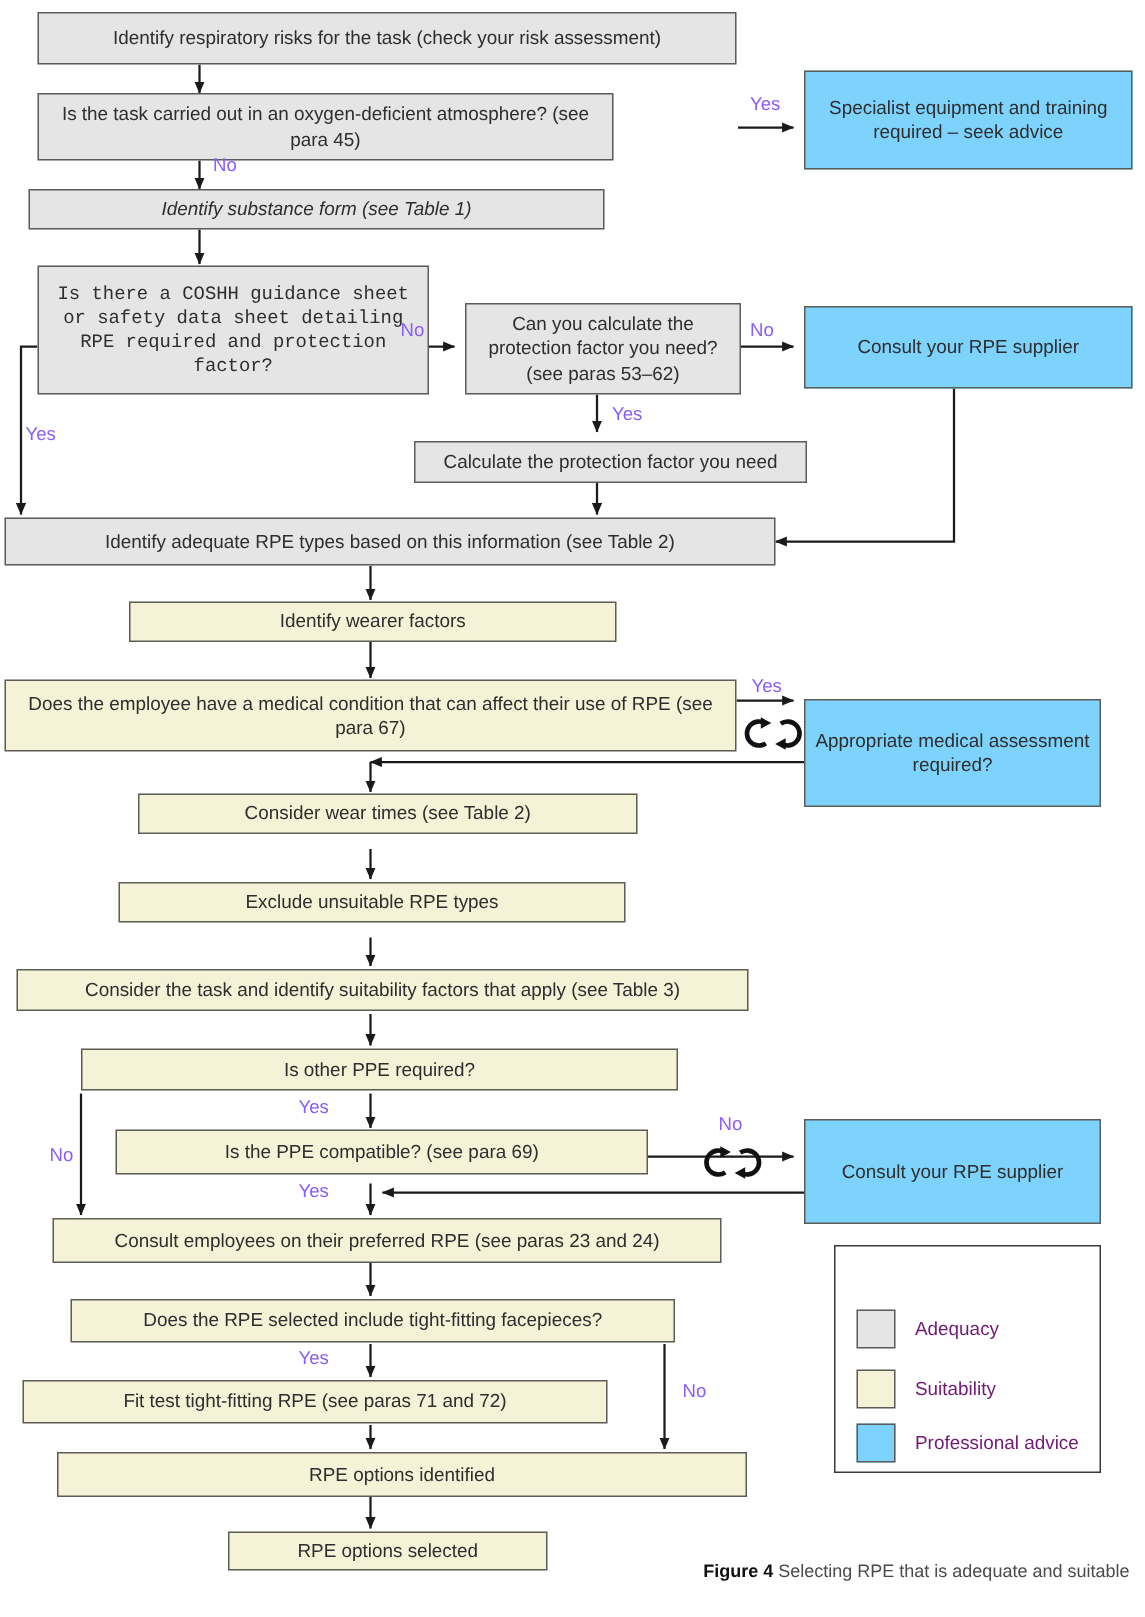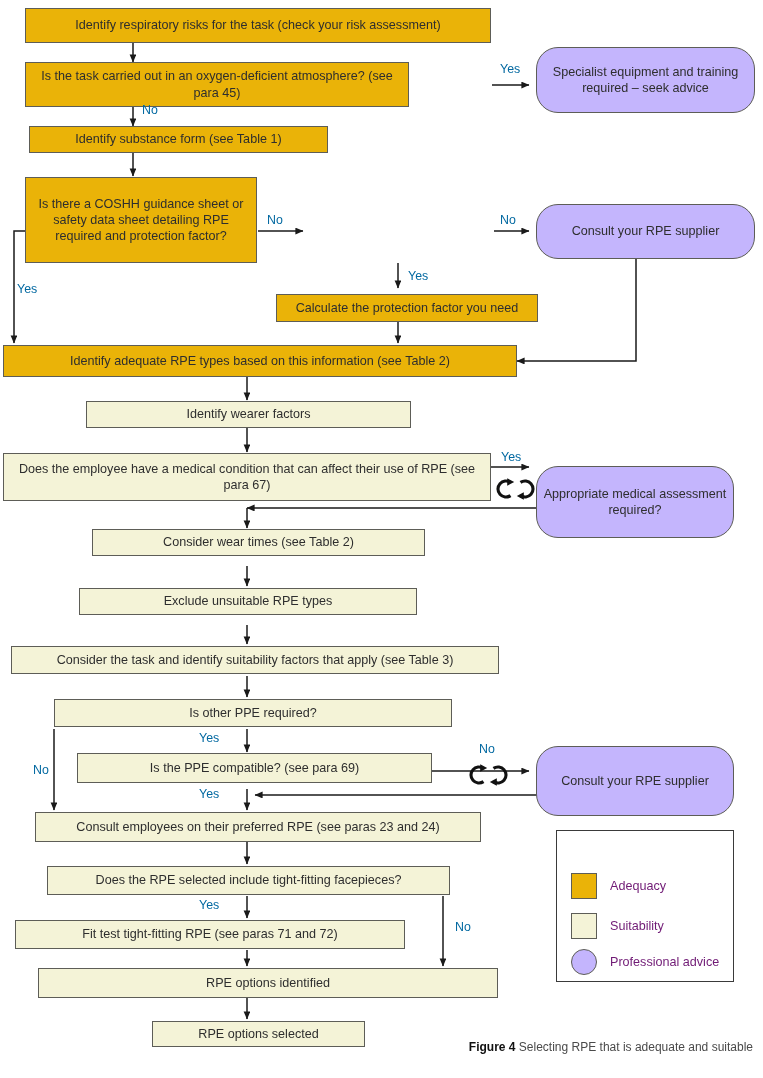--- a/index.html
+++ b/index.html
@@ -33,28 +33,28 @@
     display: flex;
     align-items: center;
     justify-content: center;
     text-align: center;
     line-height: 1.28;
     font-size: 12.6px;
     color: #2e2e2e;
     padding: 2px 6px;
     z-index: 2;
   }
-  .adequacy     { background: #eab308; }
+  .adequacy     { background: #e5e5e5; }
   .suitability  { background: #f4f3d7; }
-  .advice       { background: #c4b5fd; border-radius: 22px; }
+  .advice       { background: #7dd3fc; }
 
   .edge-label {
     position: absolute;
     font-size: 12.4px;
-    color: #0369a1;
+    color: #8b5cf6;
     white-space: nowrap;
     z-index: 3;
   }
 
   .loop-icon {
     position: absolute;
     z-index: 3;
     color: #111;
   }
 
@@ -191,28 +191,31 @@
   </div>
 
   <div class="node adequacy" style="left:25px; top:62px; width:384px; height:45px;">
     <span>Is the task carried out in an oxygen-deficient atmosphere? (see para 45)</span>
   </div>
 
   <div class="node advice" style="left:536px; top:47px; width:219px; height:66px;">
     <span>Specialist equipment and training required – seek advice</span>
   </div>
 
-  <div class="node adequacy" style="left:29px; top:126px; width:299px; height:27px;">
+  <div class="node adequacy" style="left:19px; top:126px; width:384px; height:27px;font-style:italic;">
     <span>Identify substance form (see Table 1)</span>
   </div>
 
-  <div class="node adequacy" style="left:25px; top:177px; width:232px; height:86px;">
+  <div class="node adequacy" style="left:25px; top:177px; width:261px; height:86px;font-family:Liberation Mono, monospace;">
     <span>Is there a COSHH guidance sheet or safety data sheet detailing RPE required and protection factor?</span>
   </div>
 
+  <div class="node adequacy" style="left:310px; top:202px; width:184px; height:61px;">
+    <span>Can you calculate the protection factor you need? (see paras 53–62)</span>
+  </div>
 
   <div class="node advice" style="left:536px; top:204px; width:219px; height:55px;">
     <span>Consult your RPE supplier</span>
   </div>
 
   <div class="node adequacy" style="left:276px; top:294px; width:262px; height:28px;">
     <span>Calculate the protection factor you need</span>
   </div>
 
   <div class="node adequacy" style="left:3px; top:345px; width:514px; height:32px;">

